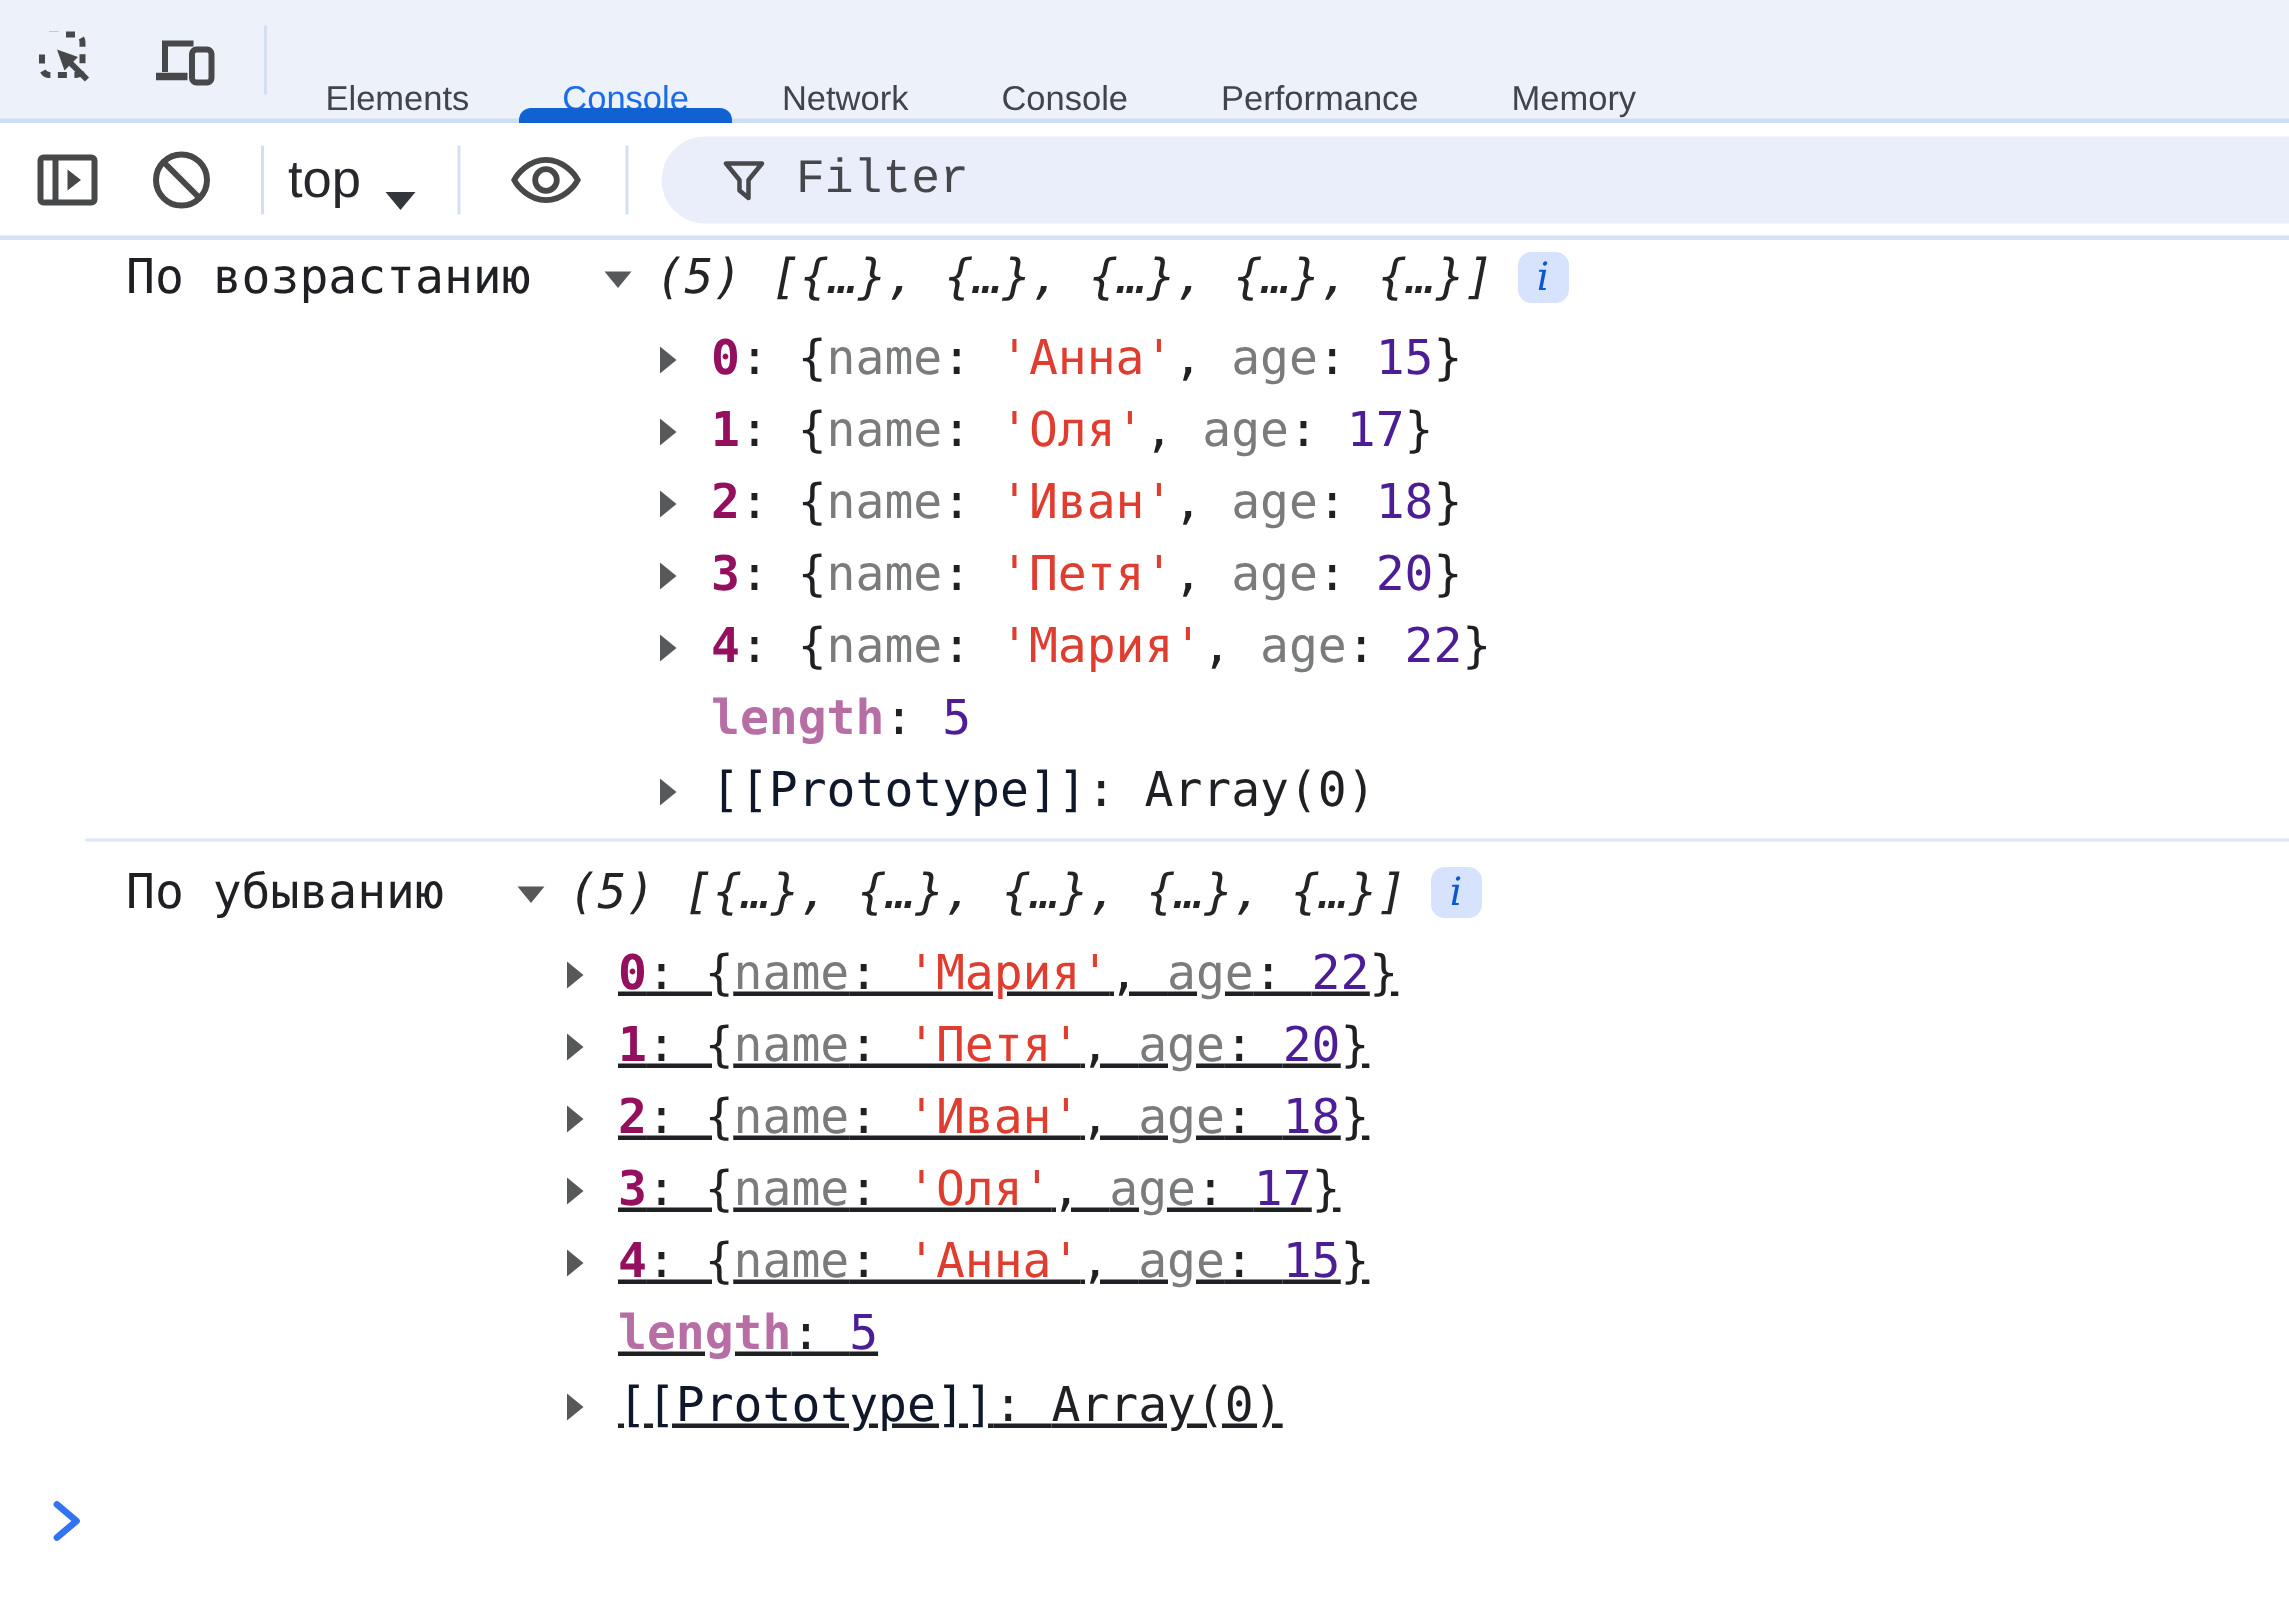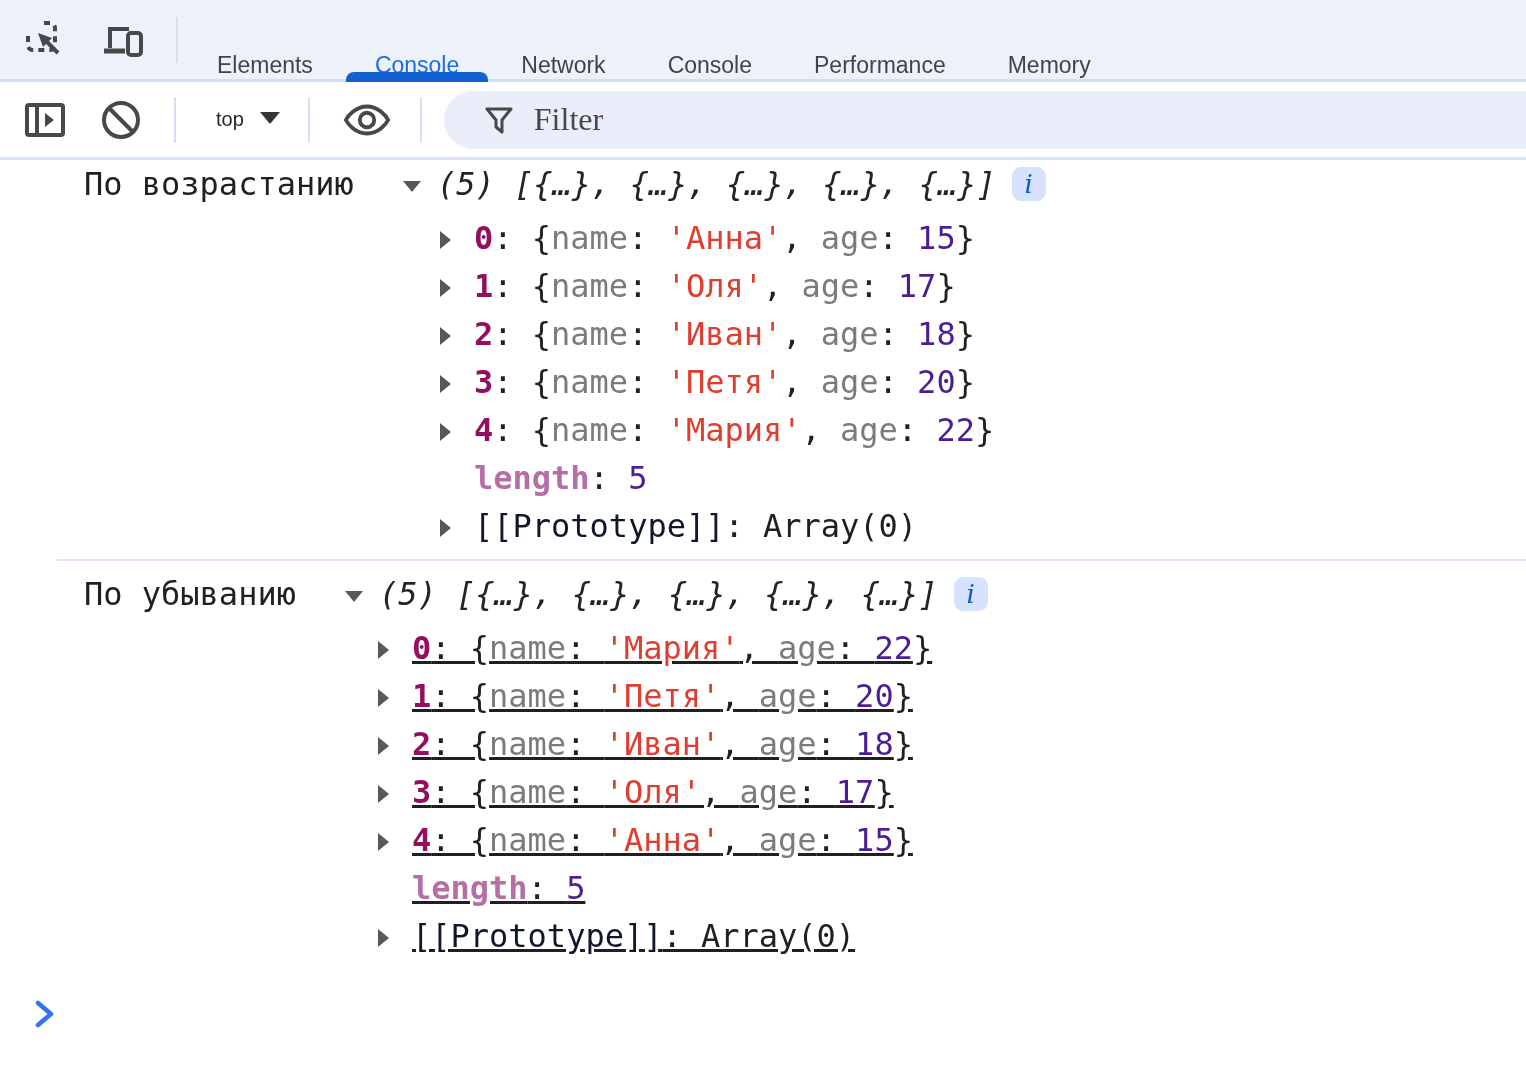--- a/index.html
+++ b/index.html
@@ -20,30 +20,30 @@
   .tab.active::after { content:""; position:absolute; left:2px; right:2px; bottom:-3px;
          height:10px; background:#1261d3; border-radius:8px 8px 0 0; }
 
   
   .toolbar { height:78px; background:#fff; border-bottom:3px solid #d6e3f6;
              display:flex; align-items:center; }
   .toolbar .icon-btn { width:50px; height:50px; display:flex; align-items:center; justify-content:center; }
   .ibtn-drawer { margin-left:20px; }
   .ibtn-clear  { margin-left:26px; }
   .toolbar .vdiv { margin-left:28px; }
-  .ctx-btn { display:flex; align-items:flex-start; margin-left:40px; font-size:20px; color:#26282c; }
+  .ctx-btn { display:flex; align-items:flex-end; margin-left:16px; font-size:35px; color:#26282c; }
   .caret-down { width:0; height:0; border-left:10px solid transparent; border-right:10px solid transparent;
                 border-top:12px solid #33363b; margin-left:16px; margin-top:4px; }
   .ibtn-eye { margin-left:32px; }
   .filter-pill { flex:1; height:58px; margin-left:22px; background:#e9eefa;
                  border-radius:29px 0 0 29px; display:flex; align-items:center; }
   .funnel { margin-left:40px; }
   .filter-input { border:none; outline:none; background:transparent; font-size:32px;
                   color:#3d4045; margin-left:20px; width:600px;
-                  font-family:Liberation Serif, serif; }
+                  font-family:Liberation Mono, monospace; }
   .filter-input::placeholder { color:#45474b; opacity:1; }
 
   
   .console { font-family:"DejaVu Sans Mono", monospace;
              font-size:32px; line-height:48px; color:#1f2023; }
   .hdr { position:relative; height:48px; }
   .hdr-label { position:absolute; left:84px; top:0; }
   .hdr-rest { position:absolute; top:0; white-space:pre; }
   .g1 .hdr-rest { left:403px; }
   .g2 .hdr-rest { left:345px; }

